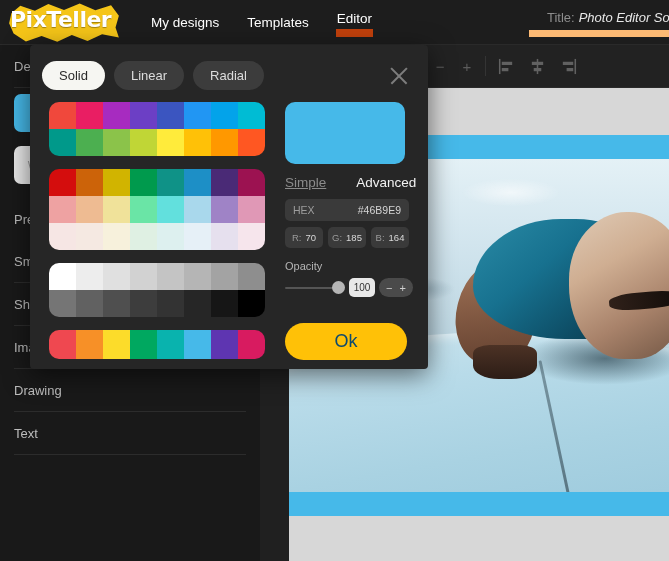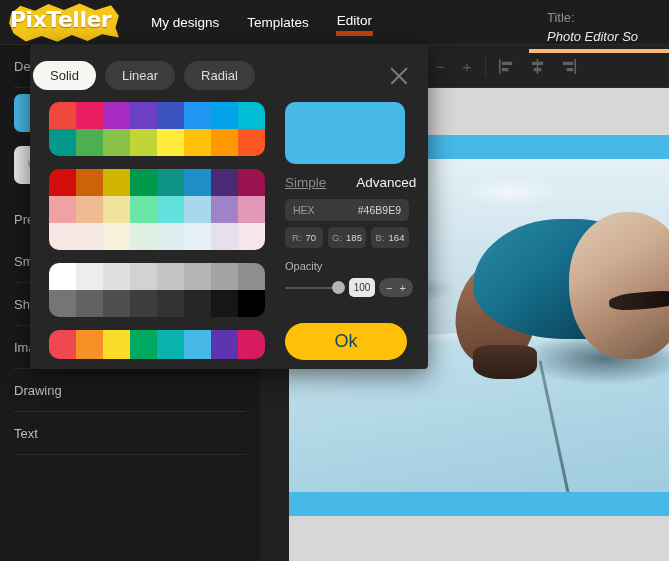--- a/index.html
+++ b/index.html
@@ -30,26 +30,26 @@
     position: absolute; left: 10px; top: 7px; width: 116px;
     font-family: "DejaVu Sans", sans-serif; font-weight: bold;
     font-size: 22px; color: #ffffff; letter-spacing: -0.5px;
     text-shadow: 0 1px 1px rgba(0,0,0,.35);
   }
   .nav-links { display: flex; align-items: center; gap: 26px; margin-left: 24px; }
   .nav-link {
     font-size: 13.5px; color: #ffffff; padding: 4px 1px; cursor: pointer;
     white-space: nowrap;
   }
-  .nav-link.active { color: #ffffff; border-bottom: 5px solid #c2410c; padding-bottom: 3px; }
+  .nav-link.active { color: #ffffff; border-bottom: 8px solid #c2410c; padding-bottom: 3px; }
   .title-wrap {
     position: absolute; right: 0; top: 10px; width: 140px; overflow: hidden;
   }
   .title-row { display: flex; align-items: baseline; gap: 4px; white-space: nowrap;
-    border-bottom: 4px solid #fdba74; padding-bottom: 5px; padding-left: 18px; flex-direction: column; }
+    border-bottom: 7px solid #fdba74; padding-bottom: 5px; padding-left: 18px; }
   .title-label { font-size: 13px; color: #8e8e8e; }
   .title-value { font-size: 13px; color: #e8e8e8; font-style: italic; }
 
   
   .sidebar {
     position: absolute; left: 0; top: 45px; width: 260px; height: 516px;
     background: #191919; padding: 0 14px; z-index: 2;
   }
   .side-row { border-bottom: 1px solid #2c2c2c; }
   .side-label { font-size: 13px; color: #bdbdbd; padding: 14px 0 13px 0; cursor: pointer; }
@@ -155,21 +155,21 @@
     border-radius: 50%; background: #46b9e9; border: 1.5px solid #1d1d1d;
     cursor: pointer; z-index: 3;
   }
 
   
   .modal {
     position: absolute; left: 30px; top: 45px; width: 398px; height: 324px;
     background: #262626; border-radius: 4px; z-index: 20;
     box-shadow: 0 6px 26px rgba(0,0,0,.55);
   }
-  .modal-head { display: flex; align-items: center; padding: 16px 0 0 3px; }
+  .modal-head { display: flex; align-items: center; padding: 16px 0 0 12px; }
   .pill {
     height: 29px; padding: 0 17px; border-radius: 15px; background: #3c3c3c;
     color: #dcdcdc; font-size: 13px; display: flex; align-items: center;
     margin-right: 9px; cursor: pointer; user-select: none;
   }
   .pill.active { background: #f6f6f2; color: #2a2a2a; }
   .close-x {
     margin-left: auto; margin-right: 16px; width: 26px; height: 26px;
     cursor: pointer; position: relative; opacity: .55;
   }

